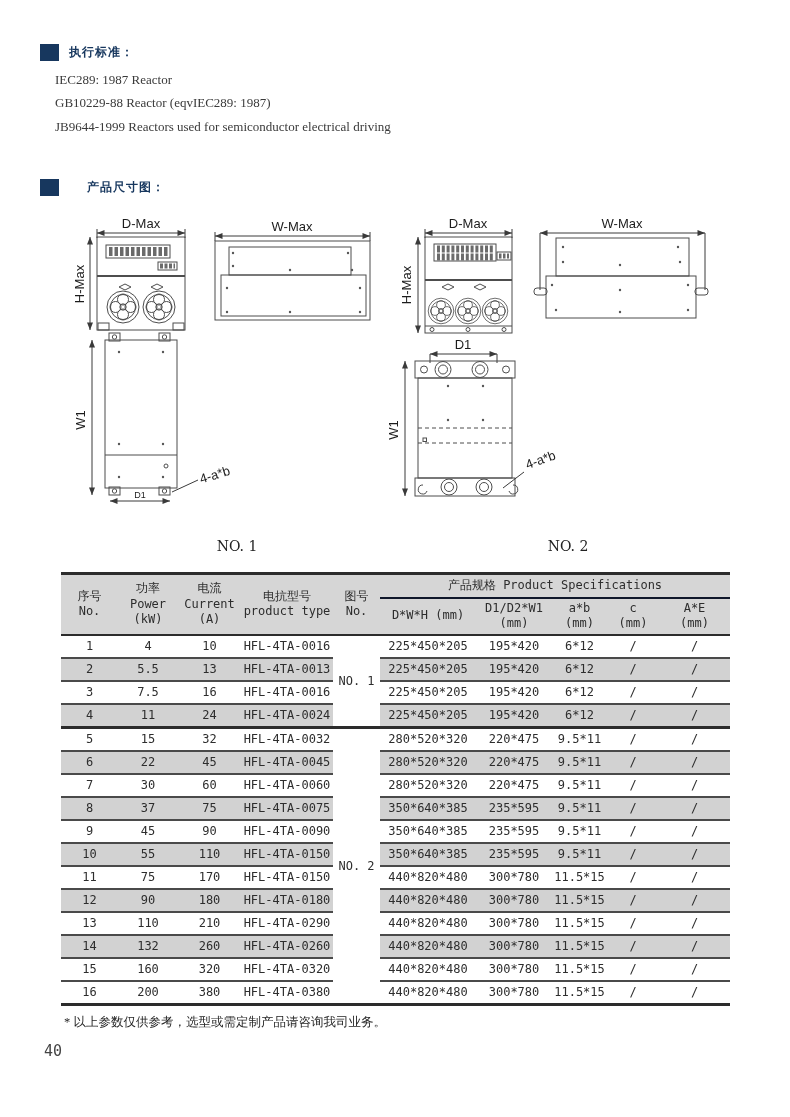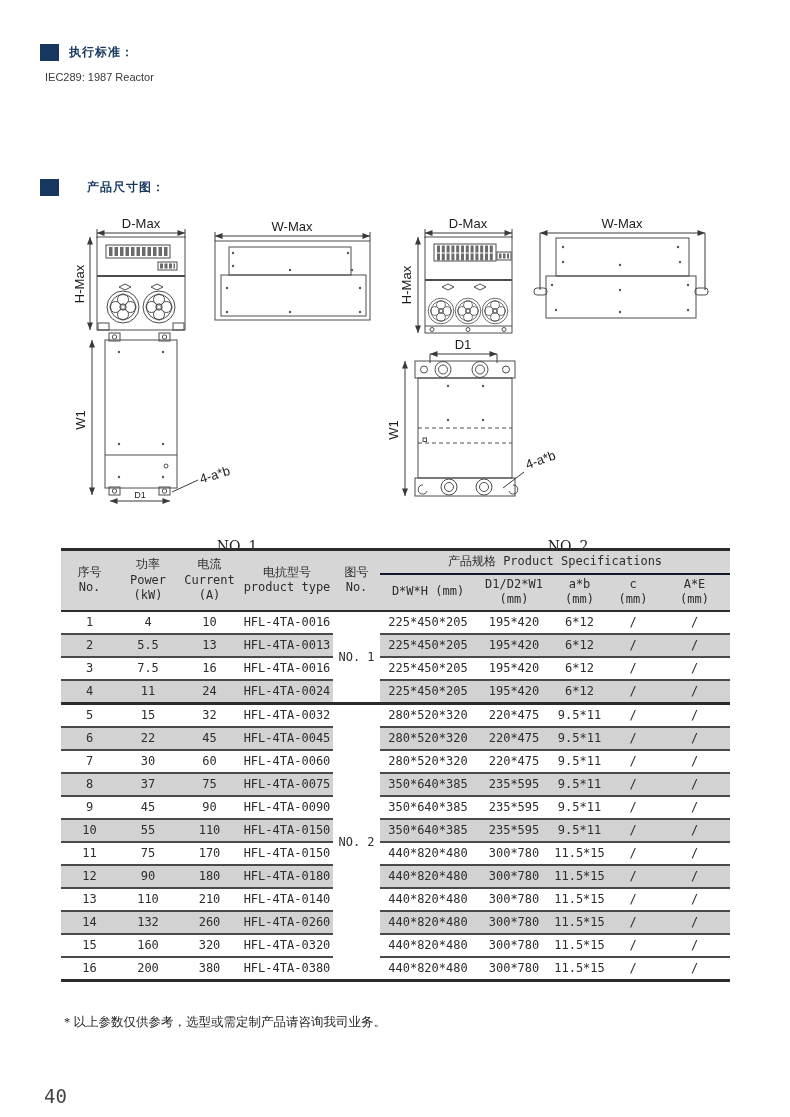--- a/index.html
+++ b/index.html
@@ -6,63 +6,65 @@
   .page {
     position:relative; width:790px; height:1117px; background:#ffffff;
     font-family:"Liberation Sans", sans-serif; overflow:hidden; color:#2d2d2d;
   }
   
   .sec-heading { position:absolute; left:40px; display:flex; align-items:center; gap:10px; }
   .sq { width:19px; height:17px; background:#17375e; flex:0 0 auto; }
   .sec-title { font-size:12px; font-weight:bold; color:#17375e; letter-spacing:1px;
                font-family:Liberation Mono, monospace; }
   
-  .standards { position:absolute; left:45px; top:68px; font-family:Liberation Sans, sans-serif;
-               font-size:11px; color:#3a3a3a; line-height:1.8; white-space:nowrap; }
+  .standards { position:absolute; left:55px; top:68px; font-family:Liberation Serif, serif;
+               font-size:13px; color:#3a3a3a; line-height:1.8; white-space:nowrap; }
   
   .diagrams { position:absolute; left:60px; top:215px; width:680px; height:345px; }
   .diagrams .draw { stroke:#4d4d4d; stroke-width:1; fill:none; }
   .diagrams .thick { stroke-width:2; }
   .diagrams .dim { stroke:#3a3a3a; stroke-width:1; fill:none; }
   .diagrams .dot { fill:#555; stroke:none; }
   .diagrams .strip { stroke:#6a6a6a; fill:none; }
   .diagrams text { fill:#1c1c1c; stroke:none; font-family:"Liberation Sans", sans-serif; font-size:13px; }
   .diagrams text.figno { font-family:"DejaVu Serif", serif; font-size:14px; fill:#222; }
   .diagrams text.small { font-size:9px; }
   
-  .spec-table { position:absolute; left:61px; top:548px; width:669px; border-collapse:collapse;
+  .spec-table { position:absolute; left:61px; top:572px; width:669px; border-collapse:collapse;
                 table-layout:fixed; font-family:"DejaVu Sans Mono", monospace; font-size:12px;
                 color:#2d2d2d; border-top:3px solid #2c2c2c; border-bottom:3px solid #2c2c2c; }
   .spec-table th { font-weight:normal; white-space:pre-line; background:#d6d6d6;
                    line-height:1.3; padding:2px 0; vertical-align:middle; text-align:center; }
   .spec-table th[rowspan] { border-bottom:2px solid #2c2c2c; }
   .spec-table thead tr.subhead th { border-bottom:2px solid #2c2c2c; }
   .spec-table th.spec-group { border-bottom:2px solid #0f172a; padding:3px 0; }
   .spec-table tbody td { text-align:center; height:21px; padding:0;
                          border-bottom:2px solid #4a4a4a; background:#ffffff; }
   .spec-table tbody tr.shaded td { background:#d2d2d2; }
   .spec-table tbody tr.group-start td { border-top:3px solid #2c2c2c; }
   .spec-table tbody td.fig-cell { background:#ffffff; }
   
   .footnote { position:absolute; left:64px; top:1014px; font-size:12.5px; color:#252525;
               font-family:Liberation Serif, serif; }
-  .page-number { position:absolute; left:44px; top:1042px; font-size:19px; color:#444;
-                 font-family:"DejaVu Sans Mono", monospace;margin-top:43px; }
+  .page-number { position:absolute; left:44px; top:1042px; font-size:15px; color:#444;
+                 font-family:"DejaVu Sans Mono", monospace; }
 </style>
 </head>
 <body>
 
 <div class="page">
 
   <div class="sec-heading" style="top:44px;">
     <span class="sq"></span>
     <span class="sec-title">执行标准：</span>
   </div>
   <div class="standards">
     <div>IEC289: 1987 Reactor</div>
+    <div>GB10229-88 Reactor (eqvIEC289: 1987)</div>
+    <div>JB9644-1999 Reactors used for semiconductor electrical driving</div>
   </div>
 
   <div class="sec-heading" style="top:179px;gap:28px;">
     <span class="sq"></span>
     <span class="sec-title">产品尺寸图：</span>
   </div>
 
   <svg class="diagrams" viewBox="60 215 680 345">
     <defs>
       <marker id="arr" markerWidth="9" markerHeight="8" refX="8" refY="3.5" orient="auto-start-reverse">
@@ -402,21 +404,21 @@
           <td>440*820*480</td>
           <td>300*780</td>
           <td>11.5*15</td>
           <td>/</td>
           <td>/</td>
         </tr>
         <tr>
           <td>13</td>
           <td>110</td>
           <td>210</td>
-          <td>HFL-4TA-0140</td>
+          <td>HFL-4TA-0290</td>
           <td>440*820*480</td>
           <td>300*780</td>
           <td>11.5*15</td>
           <td>/</td>
           <td>/</td>
         </tr>
         <tr class="shaded">
           <td>14</td>
           <td>132</td>
           <td>260</td>

